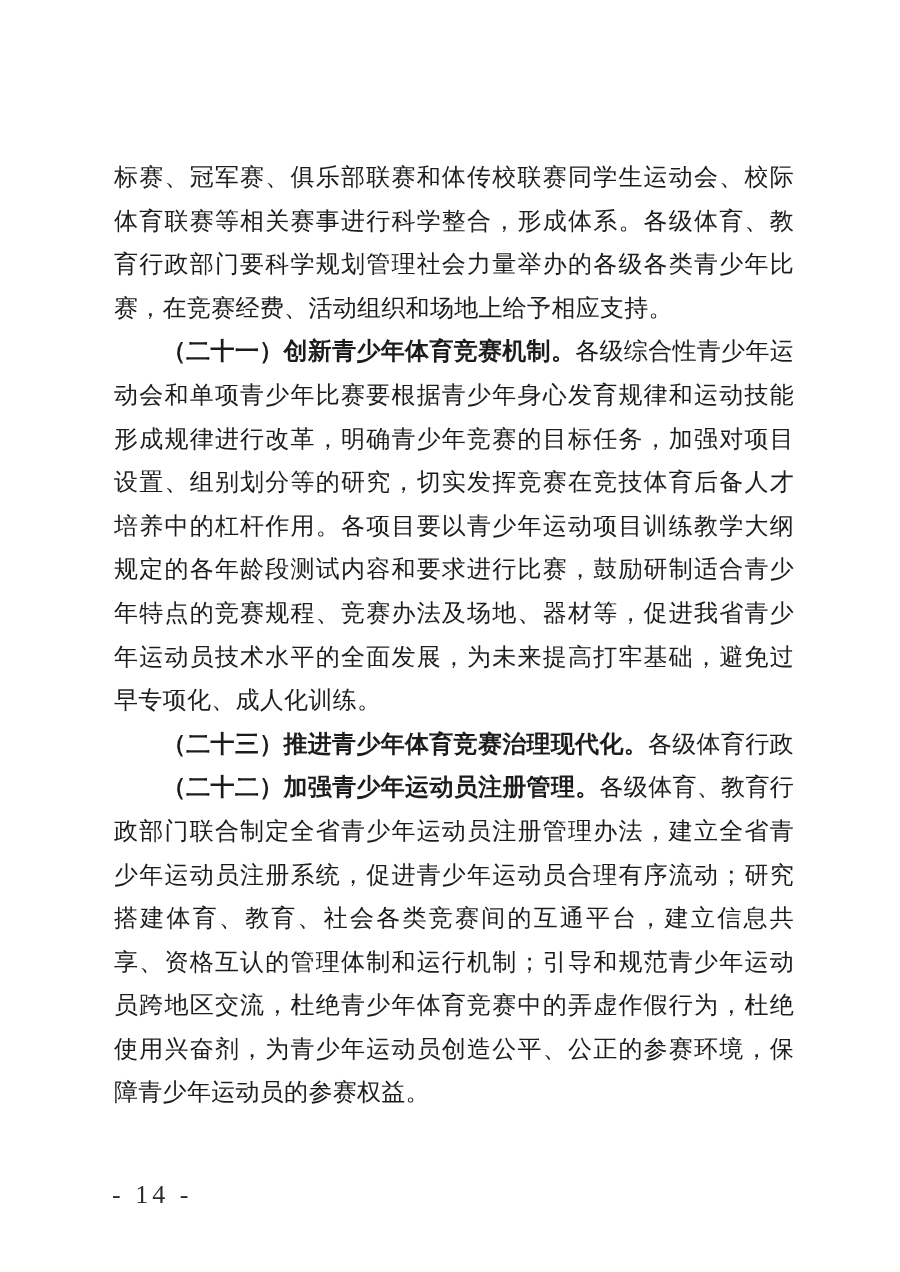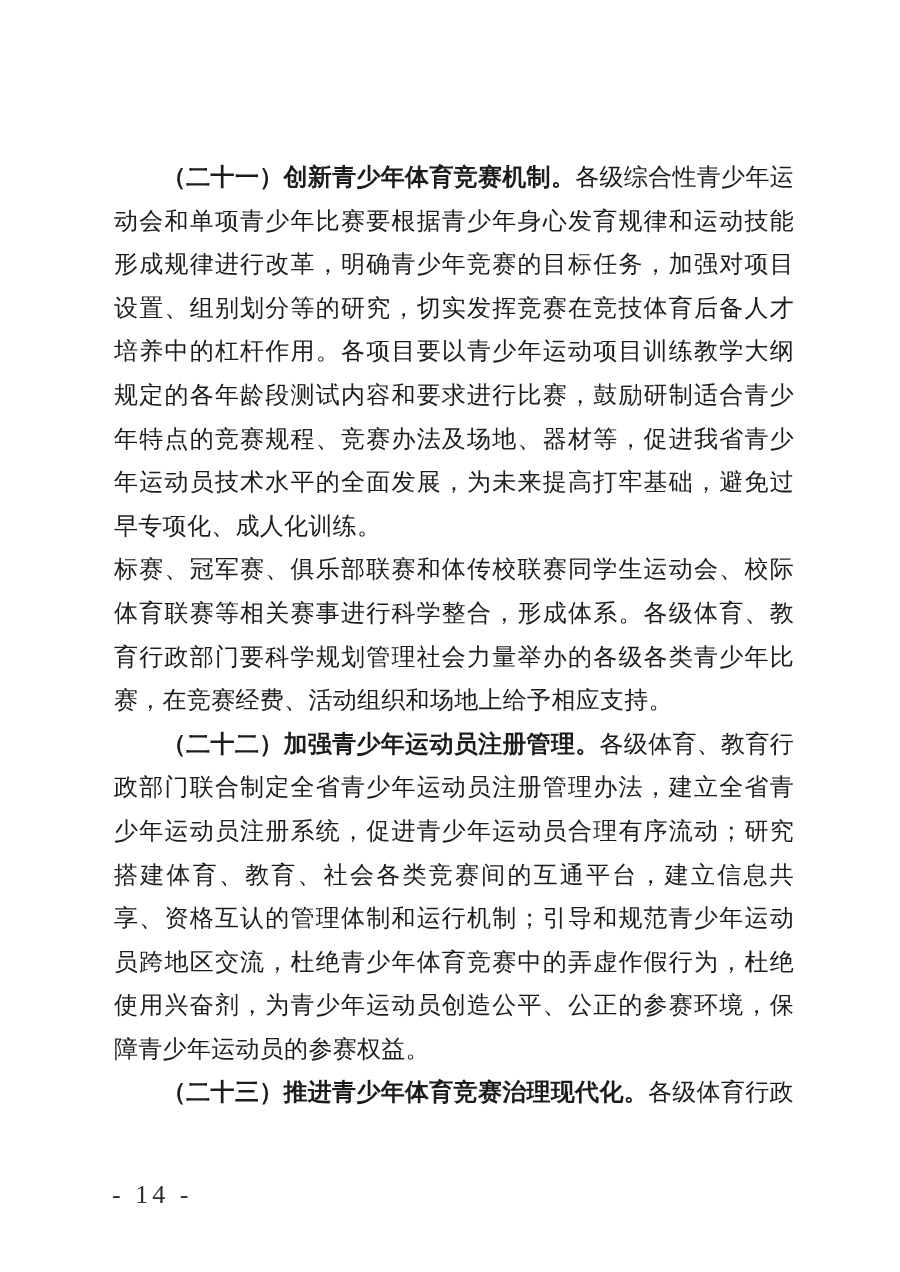--- a/index.html
+++ b/index.html
@@ -46,19 +46,19 @@
     font-family: "Liberation Serif", "DejaVu Serif", serif;
     font-size: 26px;
     letter-spacing: 4px;
   }
 </style>
 </head>
 <body>
 
 <div class="page">
   <div class="doc-body">
+      <p class="para"><span>标赛、冠军赛、俱乐部联赛和体传校联赛同学生运动会、校际体育联赛等相关赛事进行科学整合，形成体系。各级体育、教育行政部门要科学规划管理社会力量举办的各级各类青少年比赛，在竞赛经费、活动组织和场地上给予相应支持。</span></p>
       <p class="para indent"><span class="para-heading">（二十一）创新青少年体育竞赛机制。</span><span>各级综合性青少年运动会和单项青少年比赛要根据青少年身心发育规律和运动技能形成规律进行改革，明确青少年竞赛的目标任务，加强对项目设置、组别划分等的研究，切实发挥竞赛在竞技体育后备人才培养中的杠杆作用。各项目要以青少年运动项目训练教学大纲规定的各年龄段测试内容和要求进行比赛，鼓励研制适合青少年特点的竞赛规程、竞赛办法及场地、器材等，促进我省青少年运动员技术水平的全面发展，为未来提高打牢基础，避免过早专项化、成人化训练。</span></p>
-      <p class="para"><span>标赛、冠军赛、俱乐部联赛和体传校联赛同学生运动会、校际体育联赛等相关赛事进行科学整合，形成体系。各级体育、教育行政部门要科学规划管理社会力量举办的各级各类青少年比赛，在竞赛经费、活动组织和场地上给予相应支持。</span></p>
+      <p class="para indent"><span class="para-heading">（二十三）推进青少年体育竞赛治理现代化。</span><span>各级体育行政</span></p>
       <p class="para indent"><span class="para-heading">（二十二）加强青少年运动员注册管理。</span><span>各级体育、教育行政部门联合制定全省青少年运动员注册管理办法，建立全省青少年运动员注册系统，促进青少年运动员合理有序流动；研究搭建体育、教育、社会各类竞赛间的互通平台，建立信息共享、资格互认的管理体制和运行机制；引导和规范青少年运动员跨地区交流，杜绝青少年体育竞赛中的弄虚作假行为，杜绝使用兴奋剂，为青少年运动员创造公平、公正的参赛环境，保障青少年运动员的参赛权益。</span></p>
-      <p class="para indent"><span class="para-heading">（二十三）推进青少年体育竞赛治理现代化。</span><span>各级体育行政</span></p>
     </div>
   <div class="page-number">- 14 -</div>
 </div>
 
 </body></html>

